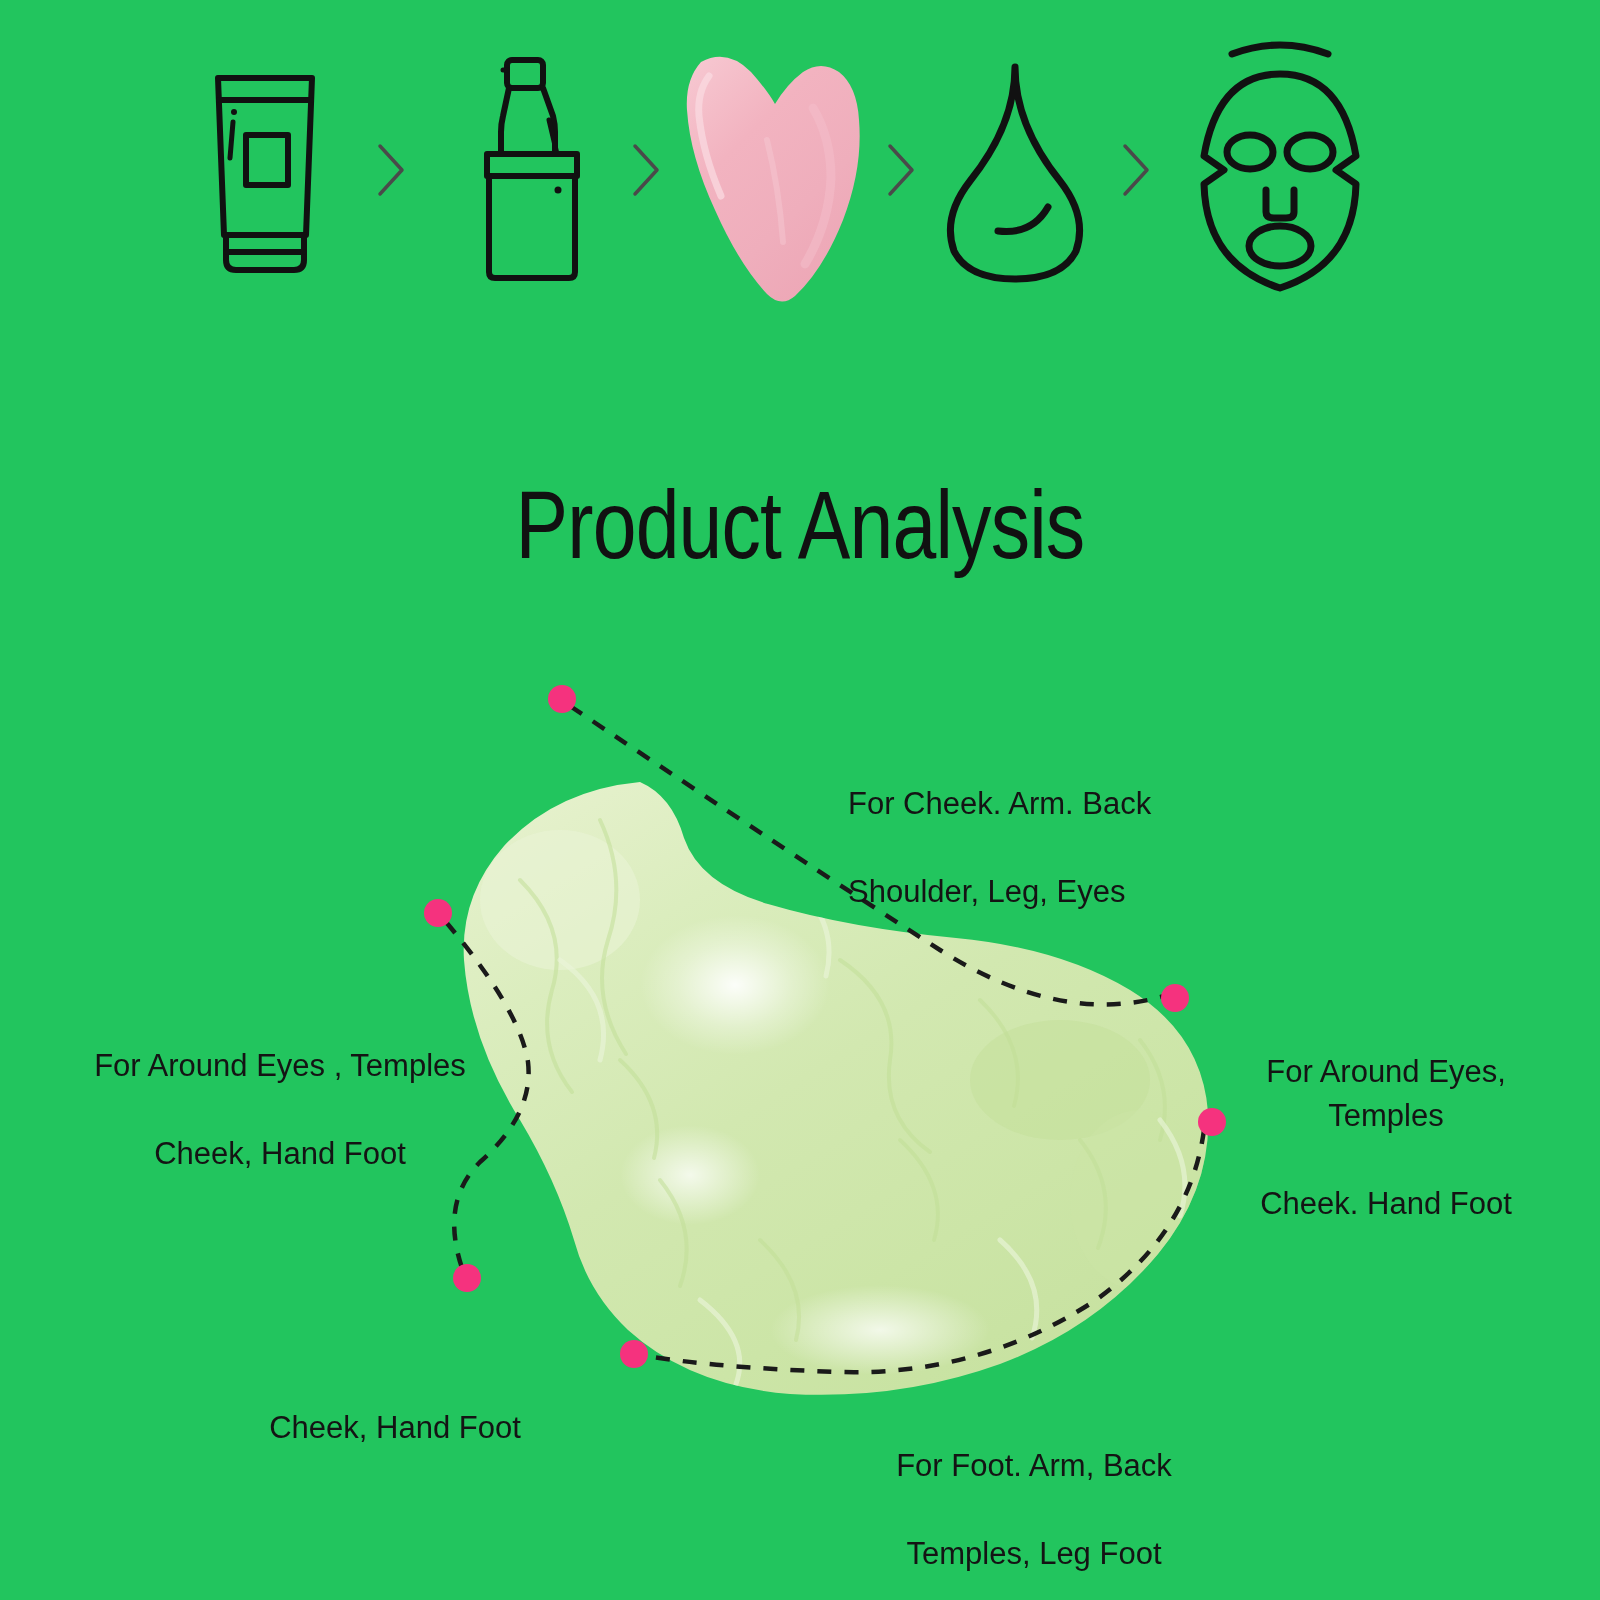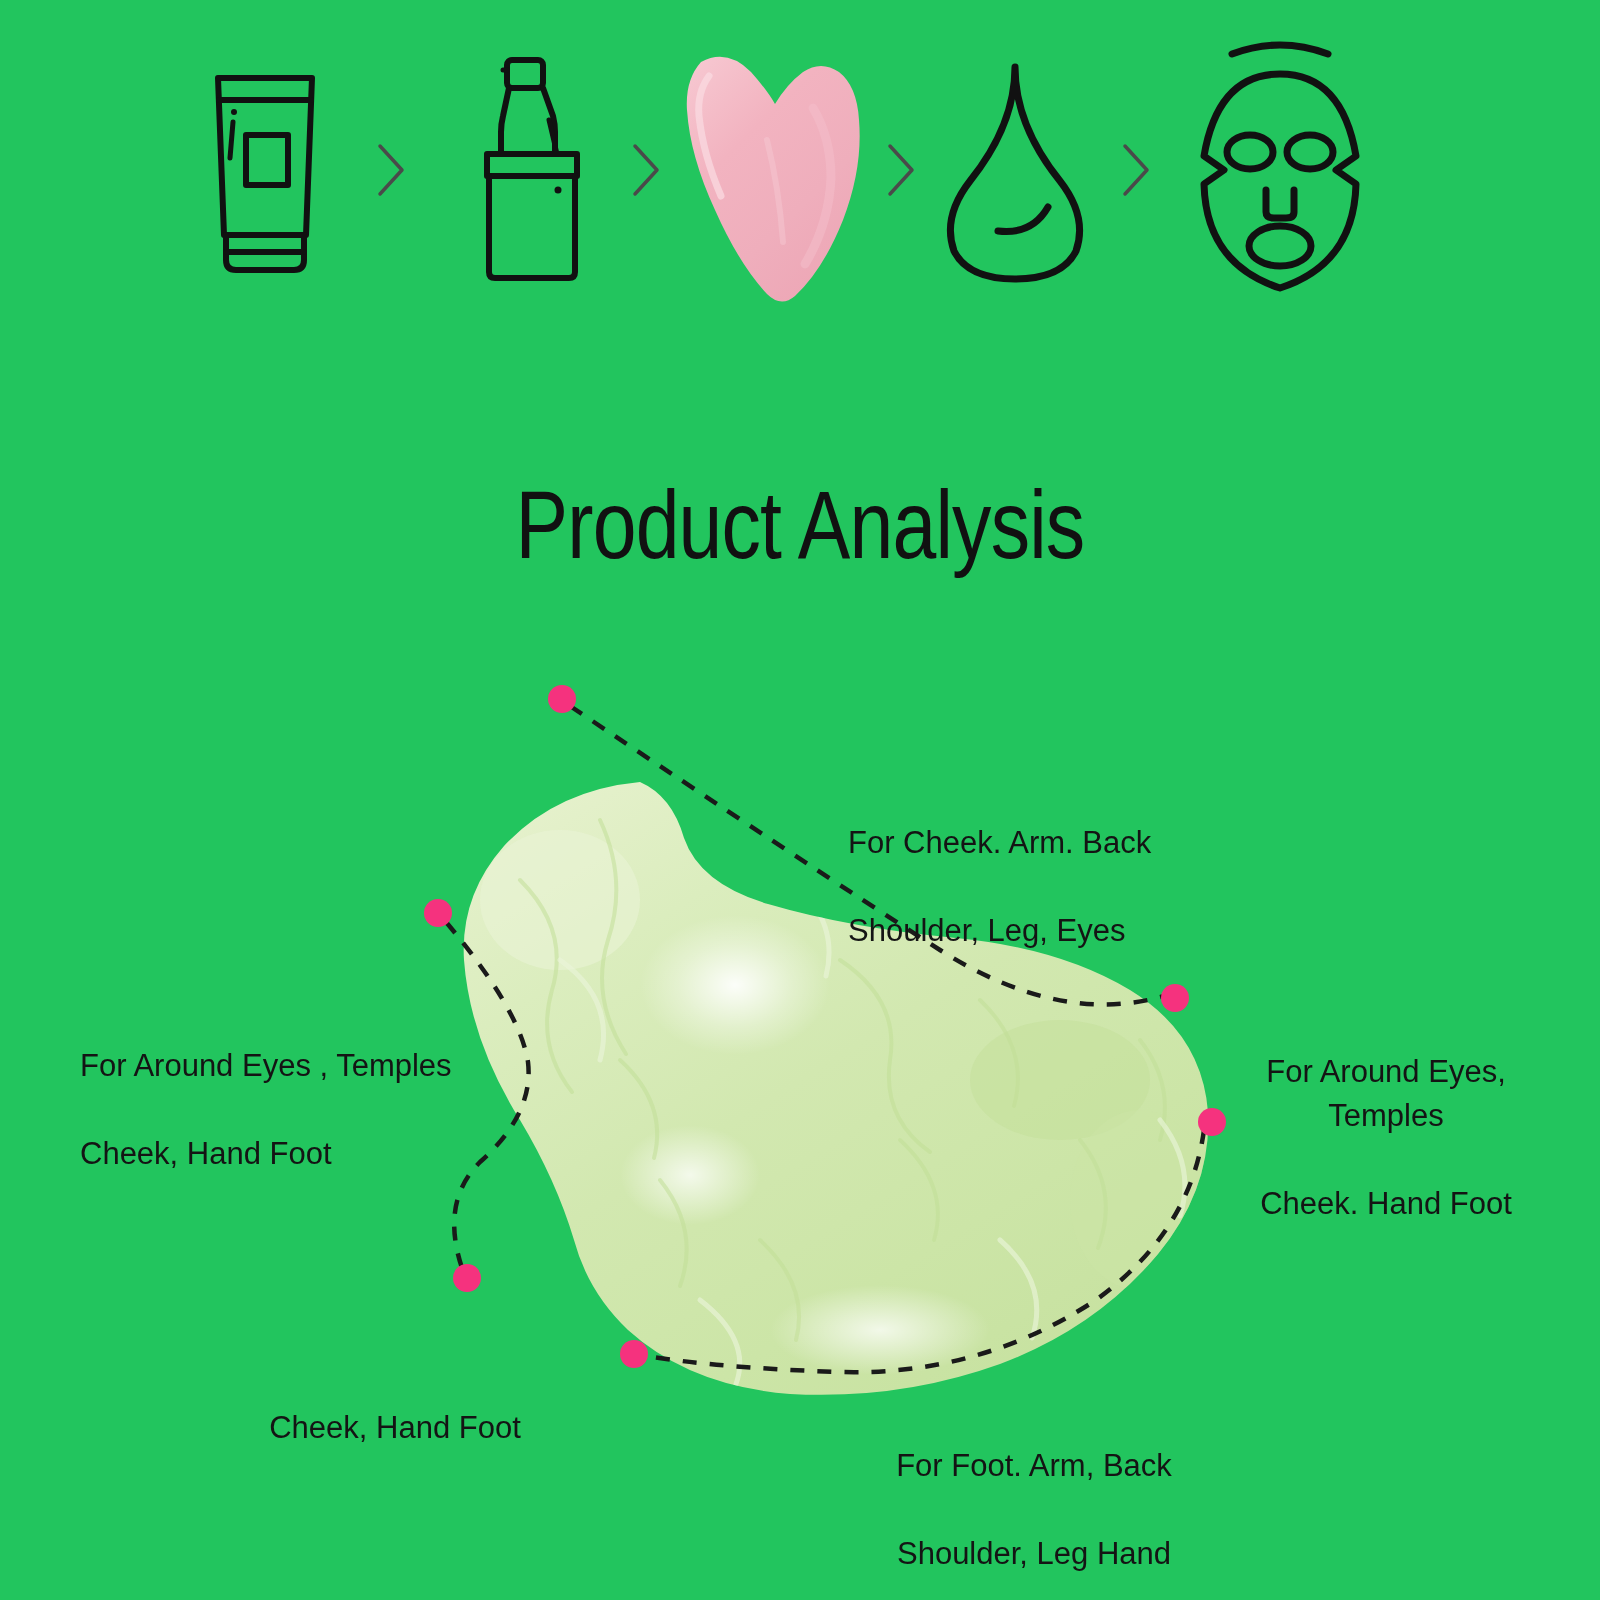--- a/index.html
+++ b/index.html
@@ -67,21 +67,21 @@
     height: 1600px;
   }
   .callout {
     position: absolute;
     font-size: 31px;
     line-height: 1.42;
     color: #141414;
     white-space: pre-line;
     font-family: "Liberation Sans", "DejaVu Sans", sans-serif;
   }
-  .callout.right-align { text-align: left; }
+  .callout.right-align { text-align: center; }
   .callout.left-align  { text-align: left; }
   .callout.center-align{ text-align: center; }
 </style>
 </head>
 <body>
 
 <div id="page">
 
   <div id="icon-strip">
 
@@ -272,37 +272,37 @@
     <g>
       <circle cx="562" cy="699" r="14" fill="#F5327E"></circle>
       <circle cx="438" cy="913" r="14" fill="#F5327E"></circle>
       <circle cx="467" cy="1278" r="14" fill="#F5327E"></circle>
       <circle cx="1175" cy="998" r="14" fill="#F5327E"></circle>
       <circle cx="1212" cy="1122" r="14" fill="#F5327E"></circle>
       <circle cx="634" cy="1354" r="14" fill="#F5327E"></circle>
     </g>
   </svg>
 
-  <div class="callout left-align" style="left:848px; top:777px; width:330px;">
+  <div class="callout left-align" style="left:848px; top:738px; width:330px;">
     <div>For Cheek. Arm. Back</div>
     <div>Shoulder, Leg, Eyes</div>
   </div>
 
   <div class="callout right-align" style="left:80px; top:1000px; width:400px;">
     <div>For Around Eyes , Temples</div>
     <div>Cheek, Hand Foot</div>
   </div>
 
   <div class="callout center-align" style="left:1216px; top:1006px; width:340px;">
     <div>For Around Eyes, Temples</div>
     <div>Cheek. Hand Foot</div>
   </div>
 
   <div class="callout center-align" style="left:200px; top:1362px; width:390px;">
     <div>Cheek, Hand Foot</div>
   </div>
 
   <div class="callout center-align" style="left:874px; top:1400px; width:320px;">
     <div>For Foot. Arm, Back</div>
-    <div>Shoulder, Leg Hand</div>
+    <div>Temples, Leg Foot</div>
   </div>
 
 </div>
 
 </body></html>

